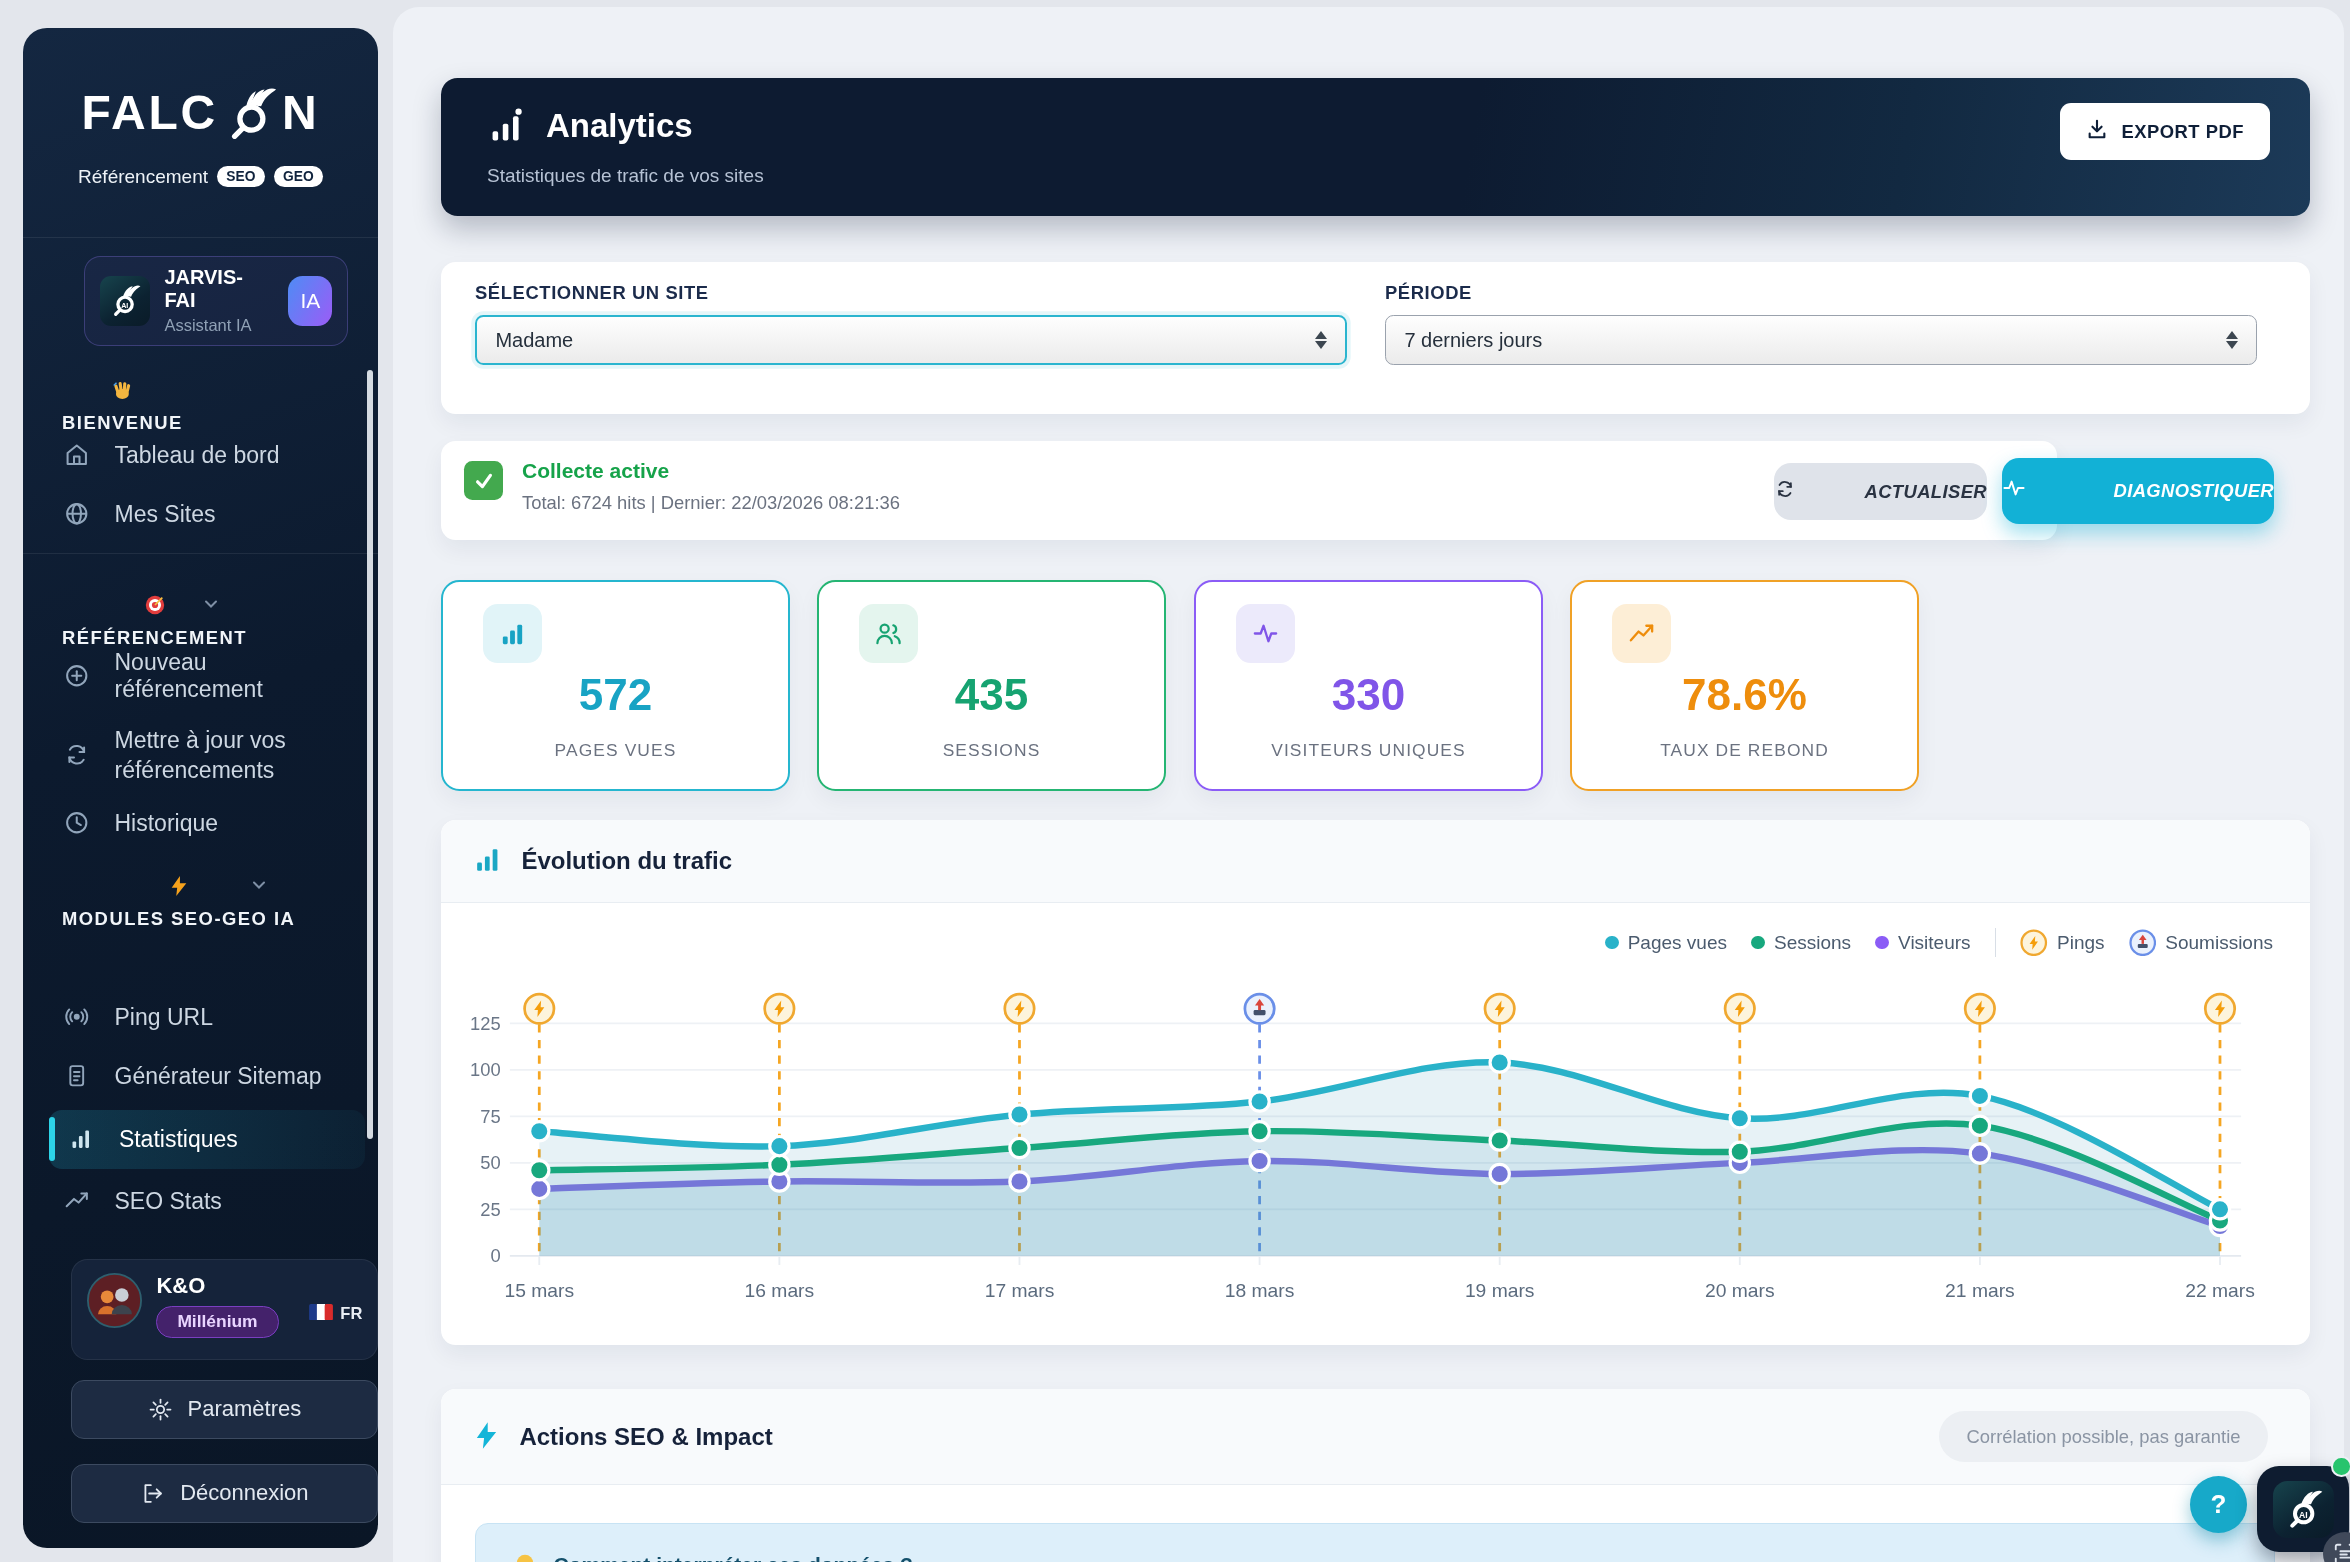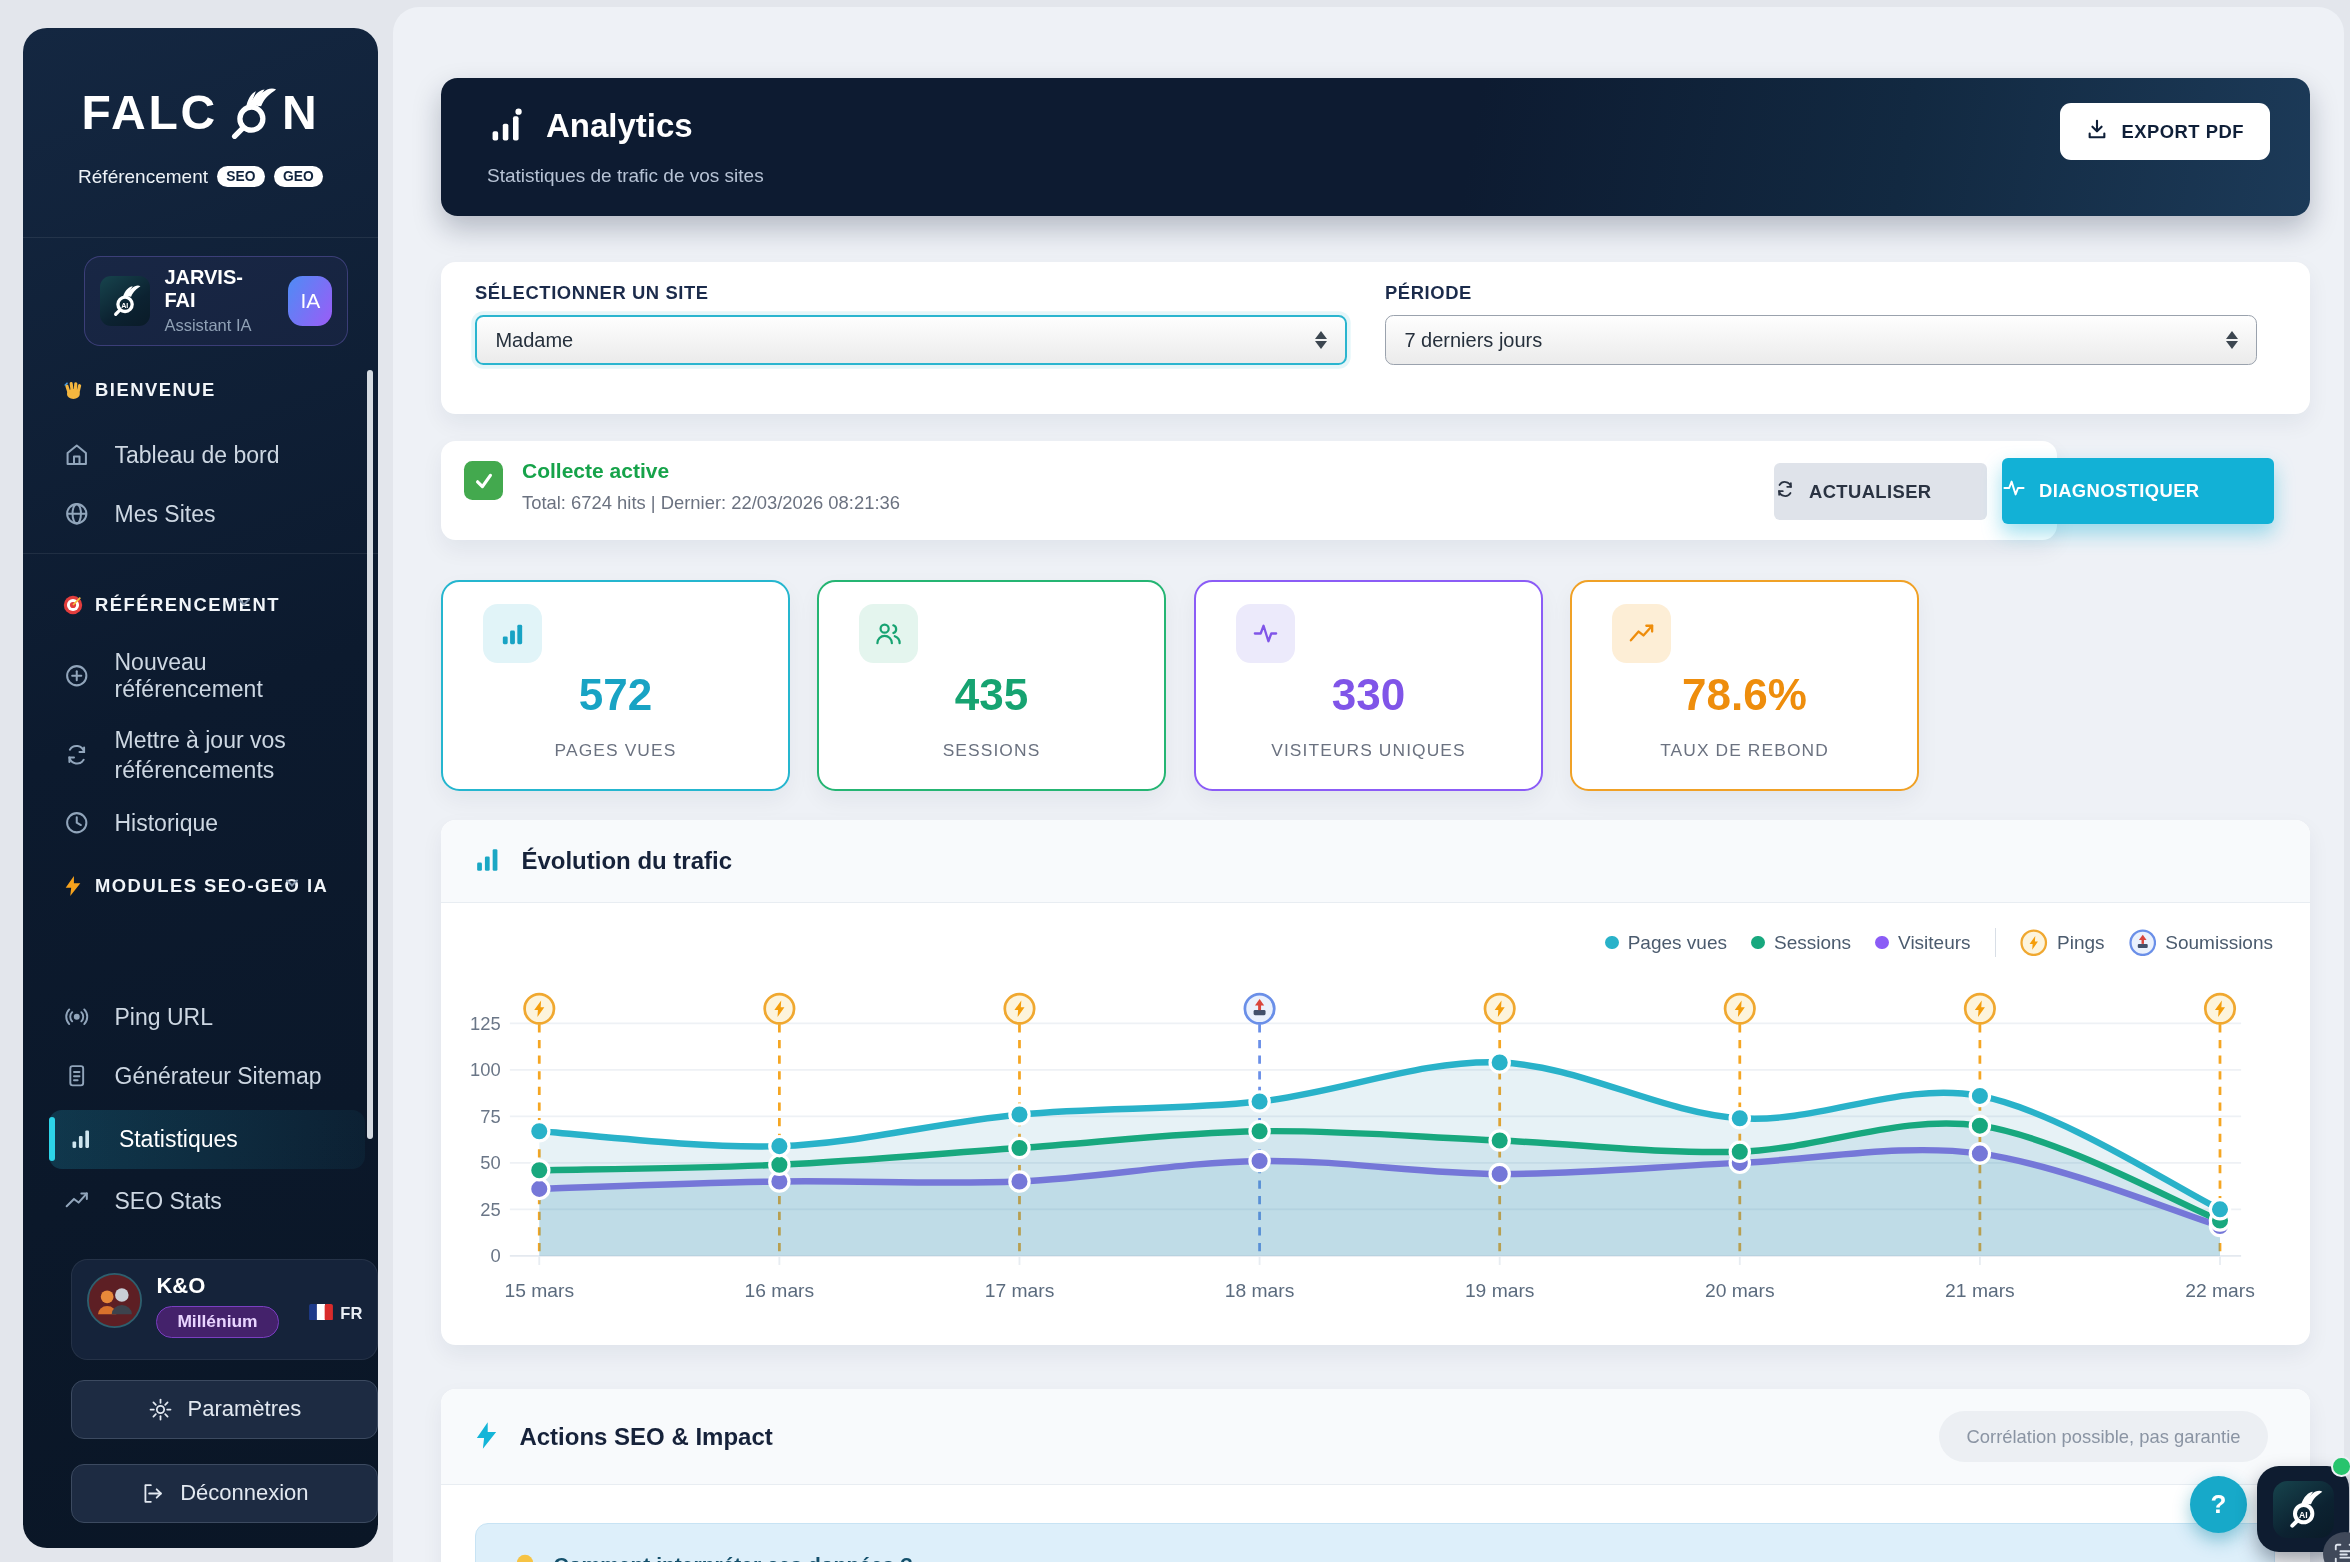--- a/index.html
+++ b/index.html
@@ -6,21 +6,21 @@
     background:#e3e6ec;font-family:"Liberation Sans",sans-serif;-webkit-font-smoothing:antialiased;}
   .abs{position:absolute;}
   
   #main-panel{left:393px;top:7.3px;width:1951px;height:1616px;background:#eef1f6;border-radius:26px;}
   .card{position:absolute;background:#fff;border-radius:14.7px;box-shadow:0 9.2px 22px rgba(15,30,60,.06);}
   
   #sidebar{left:23px;top:27.5px;width:355px;height:1520px;border-radius:24px;
     background:linear-gradient(160deg,#142741 0%,#0c1a2e 45%,#0a1626 100%);overflow:hidden;}
   .sb-divider{position:absolute;left:0;width:100%;height:0.9px;background:rgba(255,255,255,.08);}
   .sb-section{position:absolute;left:39px;display:flex;align-items:center;gap:11px;color:#f1f5f9;
-    font-size:18.4px;font-weight:bold;letter-spacing:1.5px;}
+    font-size:18.4px;font-weight:bold;letter-spacing:1.5px;flex-direction:column;}
   .sb-item{position:absolute;left:40px;right:24px;display:flex;align-items:center;gap:24px;
     color:#cdd7e2;font-size:23px;height:51px;cursor:pointer;}
   .sb-item .nicon{color:#91a5bb;}
   .sb-item.active{left:26px;right:13px;height:59px;border-radius:13px;padding-left:18.4px;
     background:linear-gradient(90deg,rgba(38,198,230,.18),rgba(38,198,230,.05));color:#fff;}
   .sb-item.active::before{content:"";position:absolute;left:0;top:7.3px;bottom:7.3px;width:5.5px;border-radius:3.7px;background:#2dd4e8;}
   .nicon{width:27.5px;height:27.5px;flex:none;}
   .nicon svg{width:100%;height:100%;display:block;}
   .chev{position:absolute;right:26px;color:#7e8fa5;}
   #sb-scroll{position:absolute;right:4.6px;top:342px;width:6.4px;height:769px;border-radius:3.7px;background:rgba(235,240,245,.9);}
@@ -53,22 +53,22 @@
   
   .flt-label{position:absolute;top:20px;color:#1b2b4b;font-size:18.4px;font-weight:bold;letter-spacing:0.6px;}
   .select{position:absolute;top:53px;height:50px;border-radius:8.3px;background:linear-gradient(#fefefe,#ebebeb);
     display:flex;align-items:center;padding:0 18.4px;font-size:20px;color:#26303c;box-sizing:border-box;cursor:pointer;}
   .sel-arrows{margin-left:auto;display:flex;flex-direction:column;align-items:center;gap:1.8px;}
   .tri-up{width:0;height:0;border-left:6.4px solid transparent;border-right:6.4px solid transparent;border-bottom:8.3px solid #3c4650;}
   .tri-dn{width:0;height:0;border-left:6.4px solid transparent;border-right:6.4px solid transparent;border-top:8.3px solid #3c4650;}
   
   #check-tile{position:absolute;left:23px;top:20px;width:39px;height:39px;border-radius:8.3px;background:#43a94e;
     display:flex;align-items:center;justify-content:center;}
-  .action-btn{position:absolute;border-radius:6px;display:flex;align-items:center;justify-content:flex-start;
-    gap:13px;font-size:18.4px;font-weight:bold;letter-spacing:0.4px;cursor:pointer;}
+  .action-btn{position:absolute;border-radius:17px;display:flex;align-items:center;justify-content:space-between;
+    gap:13px;font-size:18.4px;font-weight:bold;letter-spacing:0.4px;cursor:pointer;font-style:italic;}
   
   .stat-card{position:absolute;top:580px;width:349px;height:211px;background:#fff;border-radius:18.4px;
     box-shadow:0 9.2px 22px rgba(15,30,60,.05);box-sizing:border-box;}
   .stat-tile{position:absolute;left:40px;top:22px;width:59px;height:59px;border-radius:14.7px;display:flex;align-items:center;justify-content:center;}
   .stat-value{position:absolute;left:0;top:88px;width:100%;text-align:center;font-size:44px;font-weight:bold;}
   .stat-label{position:absolute;left:0;top:158px;width:100%;text-align:center;font-size:17.4px;letter-spacing:1.1px;color:#6b7280;}
   
   #chart-card{left:441px;top:820px;width:1869px;height:525px;}
   .card-hd{position:absolute;left:0;top:0;right:0;height:83px;background:#f8fafc;border-bottom:0.9px solid #e8edf2;
     border-radius:14.7px 14.7px 0 0;display:flex;align-items:center;padding:0 31px;gap:18.4px;box-sizing:border-box;}

